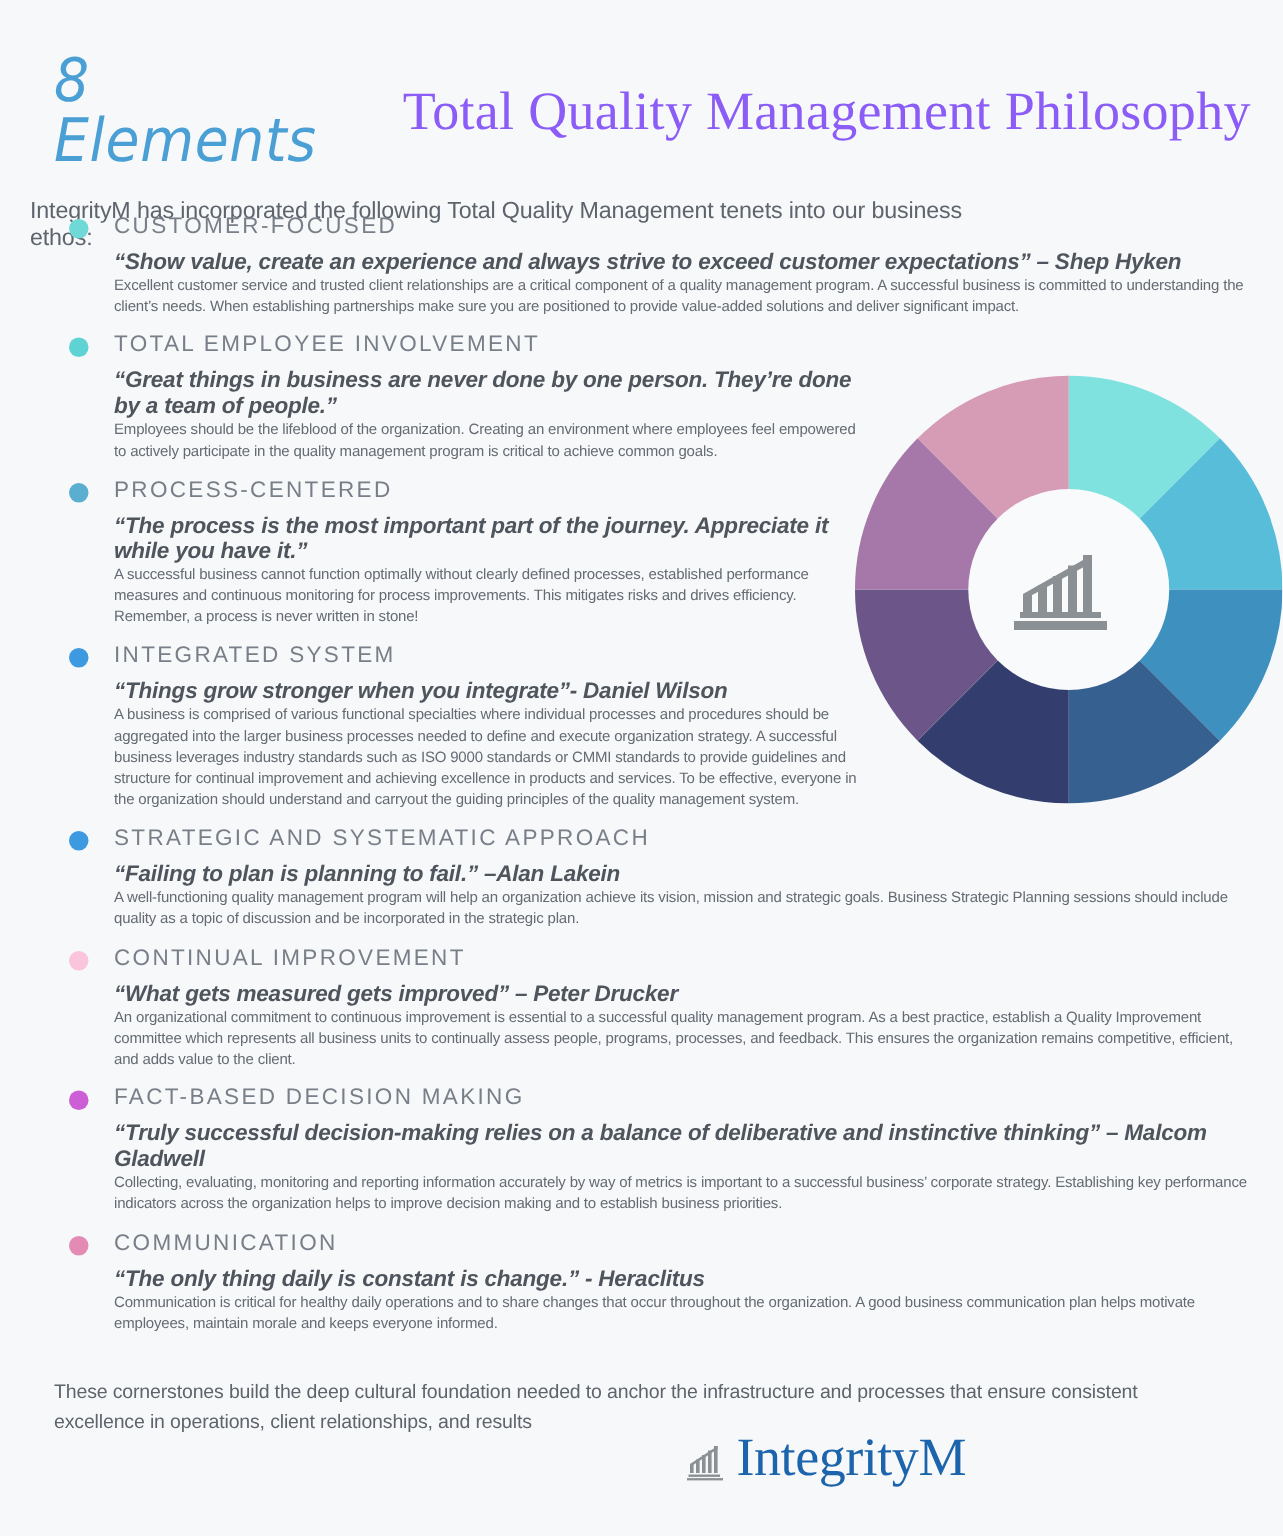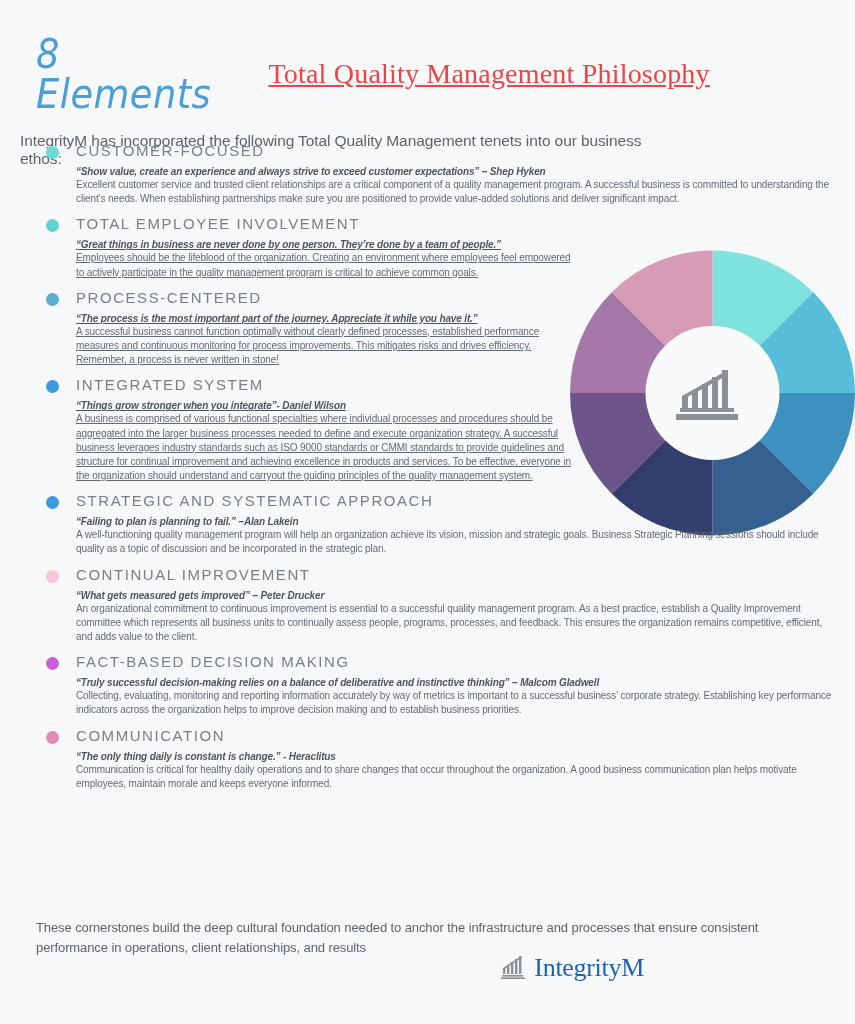--- a/index.html
+++ b/index.html
@@ -21,26 +21,25 @@
     color: #4a9fd4;
     letter-spacing: 0.5px;
     padding-right: 22px;
     line-height: 1;
     transform: scaleX(0.92);
     transform-origin: left center;
   }
   .title-divider { width: 1px; height: 74px; background: #bcd9e8; margin-right: 20px; }
   .main-title {
     font-family: "Liberation Serif", serif;
-    font-size: 28px;
-    color: #ef4444;
+    font-size: 36px;
+    color: #8b5cf6;
     letter-spacing: 0.2px;
     line-height: 1;
     white-space: nowrap;
-    text-decoration: underline;
   }
   .intro {
     font-size: 15.5px;
     color: #5d646c;
     padding: 18px 0 0 20px;
     letter-spacing: -0.1px;
   }
 
   
   .donut-wrap { position: absolute; left: 570px; top: 248px; width: 285px; height: 290px; }
@@ -59,50 +58,50 @@
     width: 13px; height: 13px; border-radius: 50%;
   }
   .item-title {
     font-size: 15px;
     letter-spacing: 1.55px;
     color: #787f88;
     text-transform: uppercase;
     margin-bottom: 7px;
   }
   .item-quote {
-    font-size: 10px;
+    font-size: 15px;
     font-weight: bold;
     font-style: italic;
     color: #4f555d;
     margin-bottom: 1px;
     letter-spacing: -0.15px;
   }
   .item-body {
     font-size: 10px;
     color: #646b73;
     line-height: 1.42;
     letter-spacing: -0.12px;
   }
-  .narrow .item-body, .narrow .item-quote { max-width: 500px; text-decoration: underline; }
+  .narrow .item-body, .narrow .item-quote { max-width: 500px; }
   .wide .item-body, .wide .item-quote { max-width: 790px; }
 
   
   .footer-note {
     position: absolute; left: 36px; top: 918px; width: 780px;
     font-size: 13px; color: #5d646c; line-height: 1.5;
     letter-spacing: -0.1px;
   }
   .logo {
     position: absolute; right: 34px; top: 955px;
     display: flex; align-items: flex-end; gap: 7px;
   }
   .logo-mark { width: 26px; height: 24px; }
   .logo-text {
     font-family: "Liberation Serif", serif;
-    font-size: 26px; color: #1c64ab; line-height: 0.9;
+    font-size: 36px; color: #1c64ab; line-height: 0.9;
     letter-spacing: -0.3px;
   }
 </style>
 </head>
 <body>
 
 <div class="page">
 
   <div class="header">
     <div class="elements-title">8 Elements</div>
@@ -190,21 +189,21 @@
 
     <div class="item wide">
       <span class="bullet" style="background: rgb(228, 139, 180);"></span>
       <div class="item-title">COMMUNICATION</div>
       <div class="item-quote">“The only thing daily is constant is change.” - Heraclitus</div>
       <div class="item-body">Communication is critical for healthy daily operations and to share changes that occur throughout the organization. A good business communication plan helps motivate employees, maintain morale and keeps everyone informed.</div>
     </div>
 
   </div>
 
-  <div class="footer-note">These cornerstones build the deep cultural foundation needed to anchor the infrastructure and processes that ensure consistent performance in operations, client relationships, and results</div>
+  <div class="footer-note">These cornerstones build the deep cultural foundation needed to anchor the infrastructure and processes that ensure consistent excellence in operations, client relationships, and results</div>
   <div class="logo">
     <svg class="logo-mark" viewBox="0 0 26 24">
       <rect x="2" y="13" width="2.4" height="6" fill="#8b9095"></rect>
       <rect x="6" y="10" width="2.4" height="9" fill="#8b9095"></rect>
       <rect x="10" y="7" width="2.4" height="12" fill="#8b9095"></rect>
       <rect x="14" y="4" width="2.4" height="15" fill="#8b9095"></rect>
       <rect x="18" y="1" width="2.4" height="18" fill="#8b9095"></rect>
       <polygon points="2,13 20.4,1 20.4,3 2,15" fill="#8b9095"></polygon>
       <rect x="1" y="20" width="21" height="1.6" fill="#8b9095"></rect>
       <rect x="0" y="22.4" width="24" height="1.8" fill="#8b9095"></rect>

